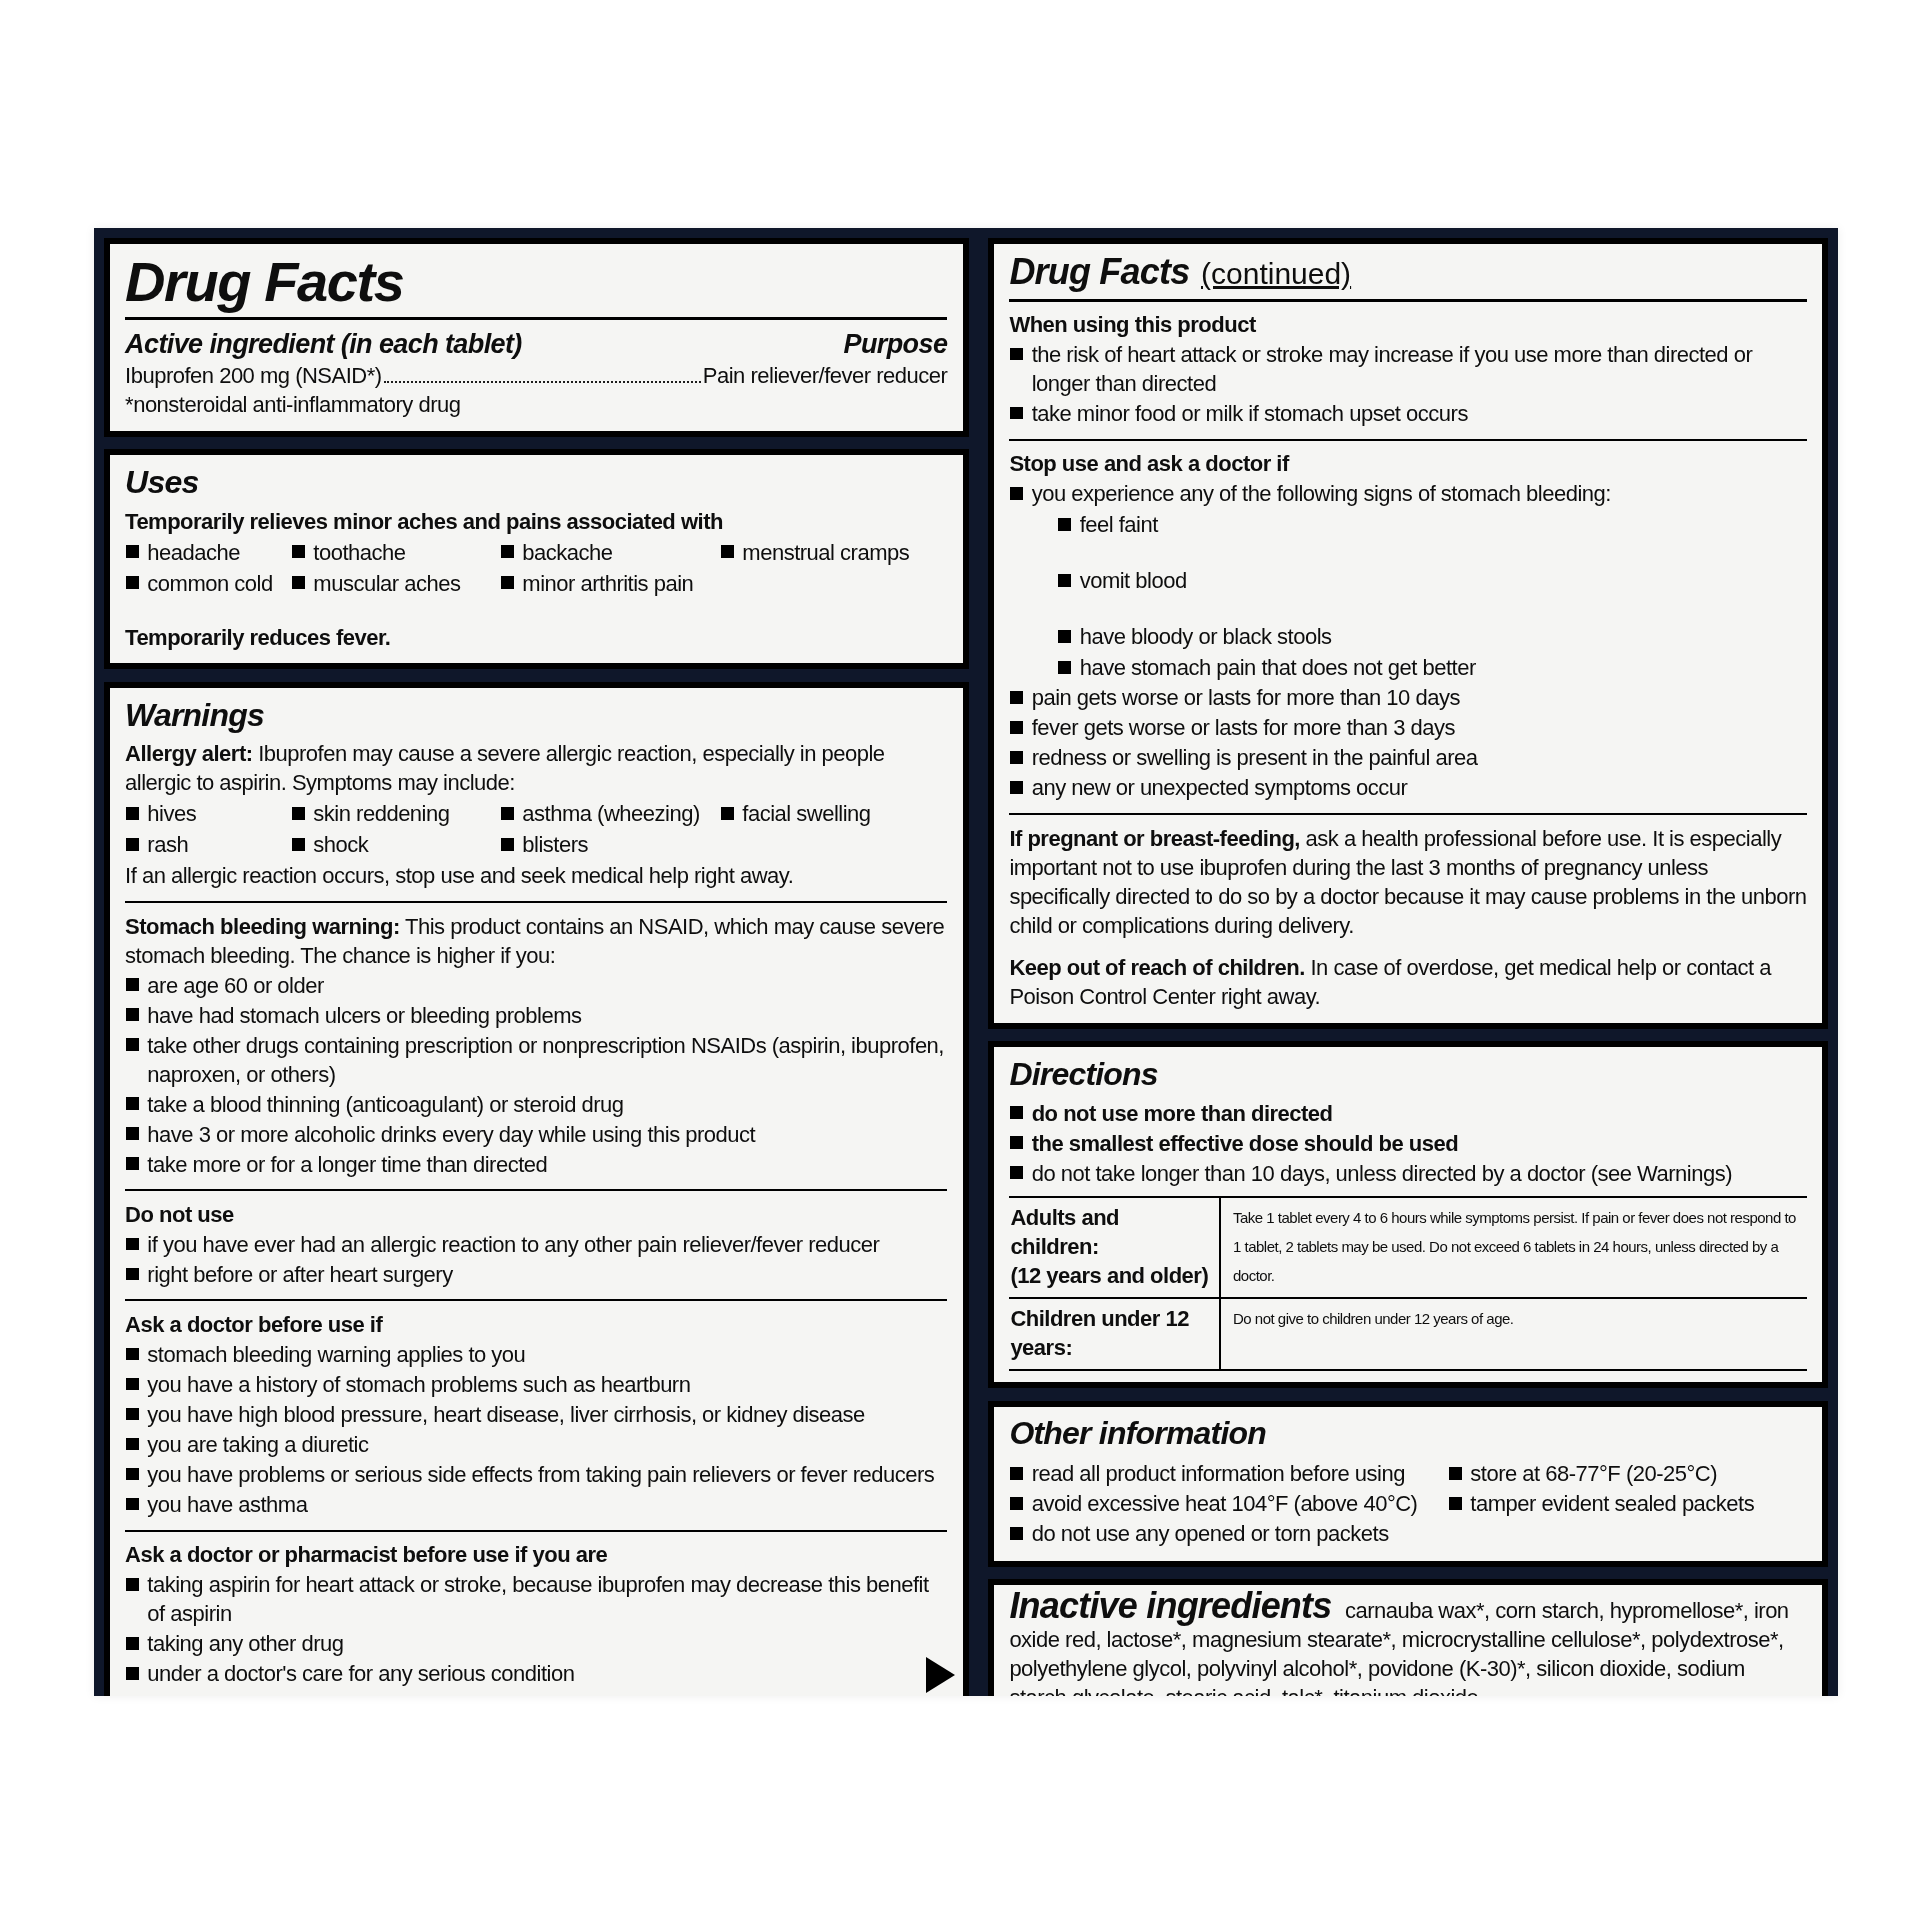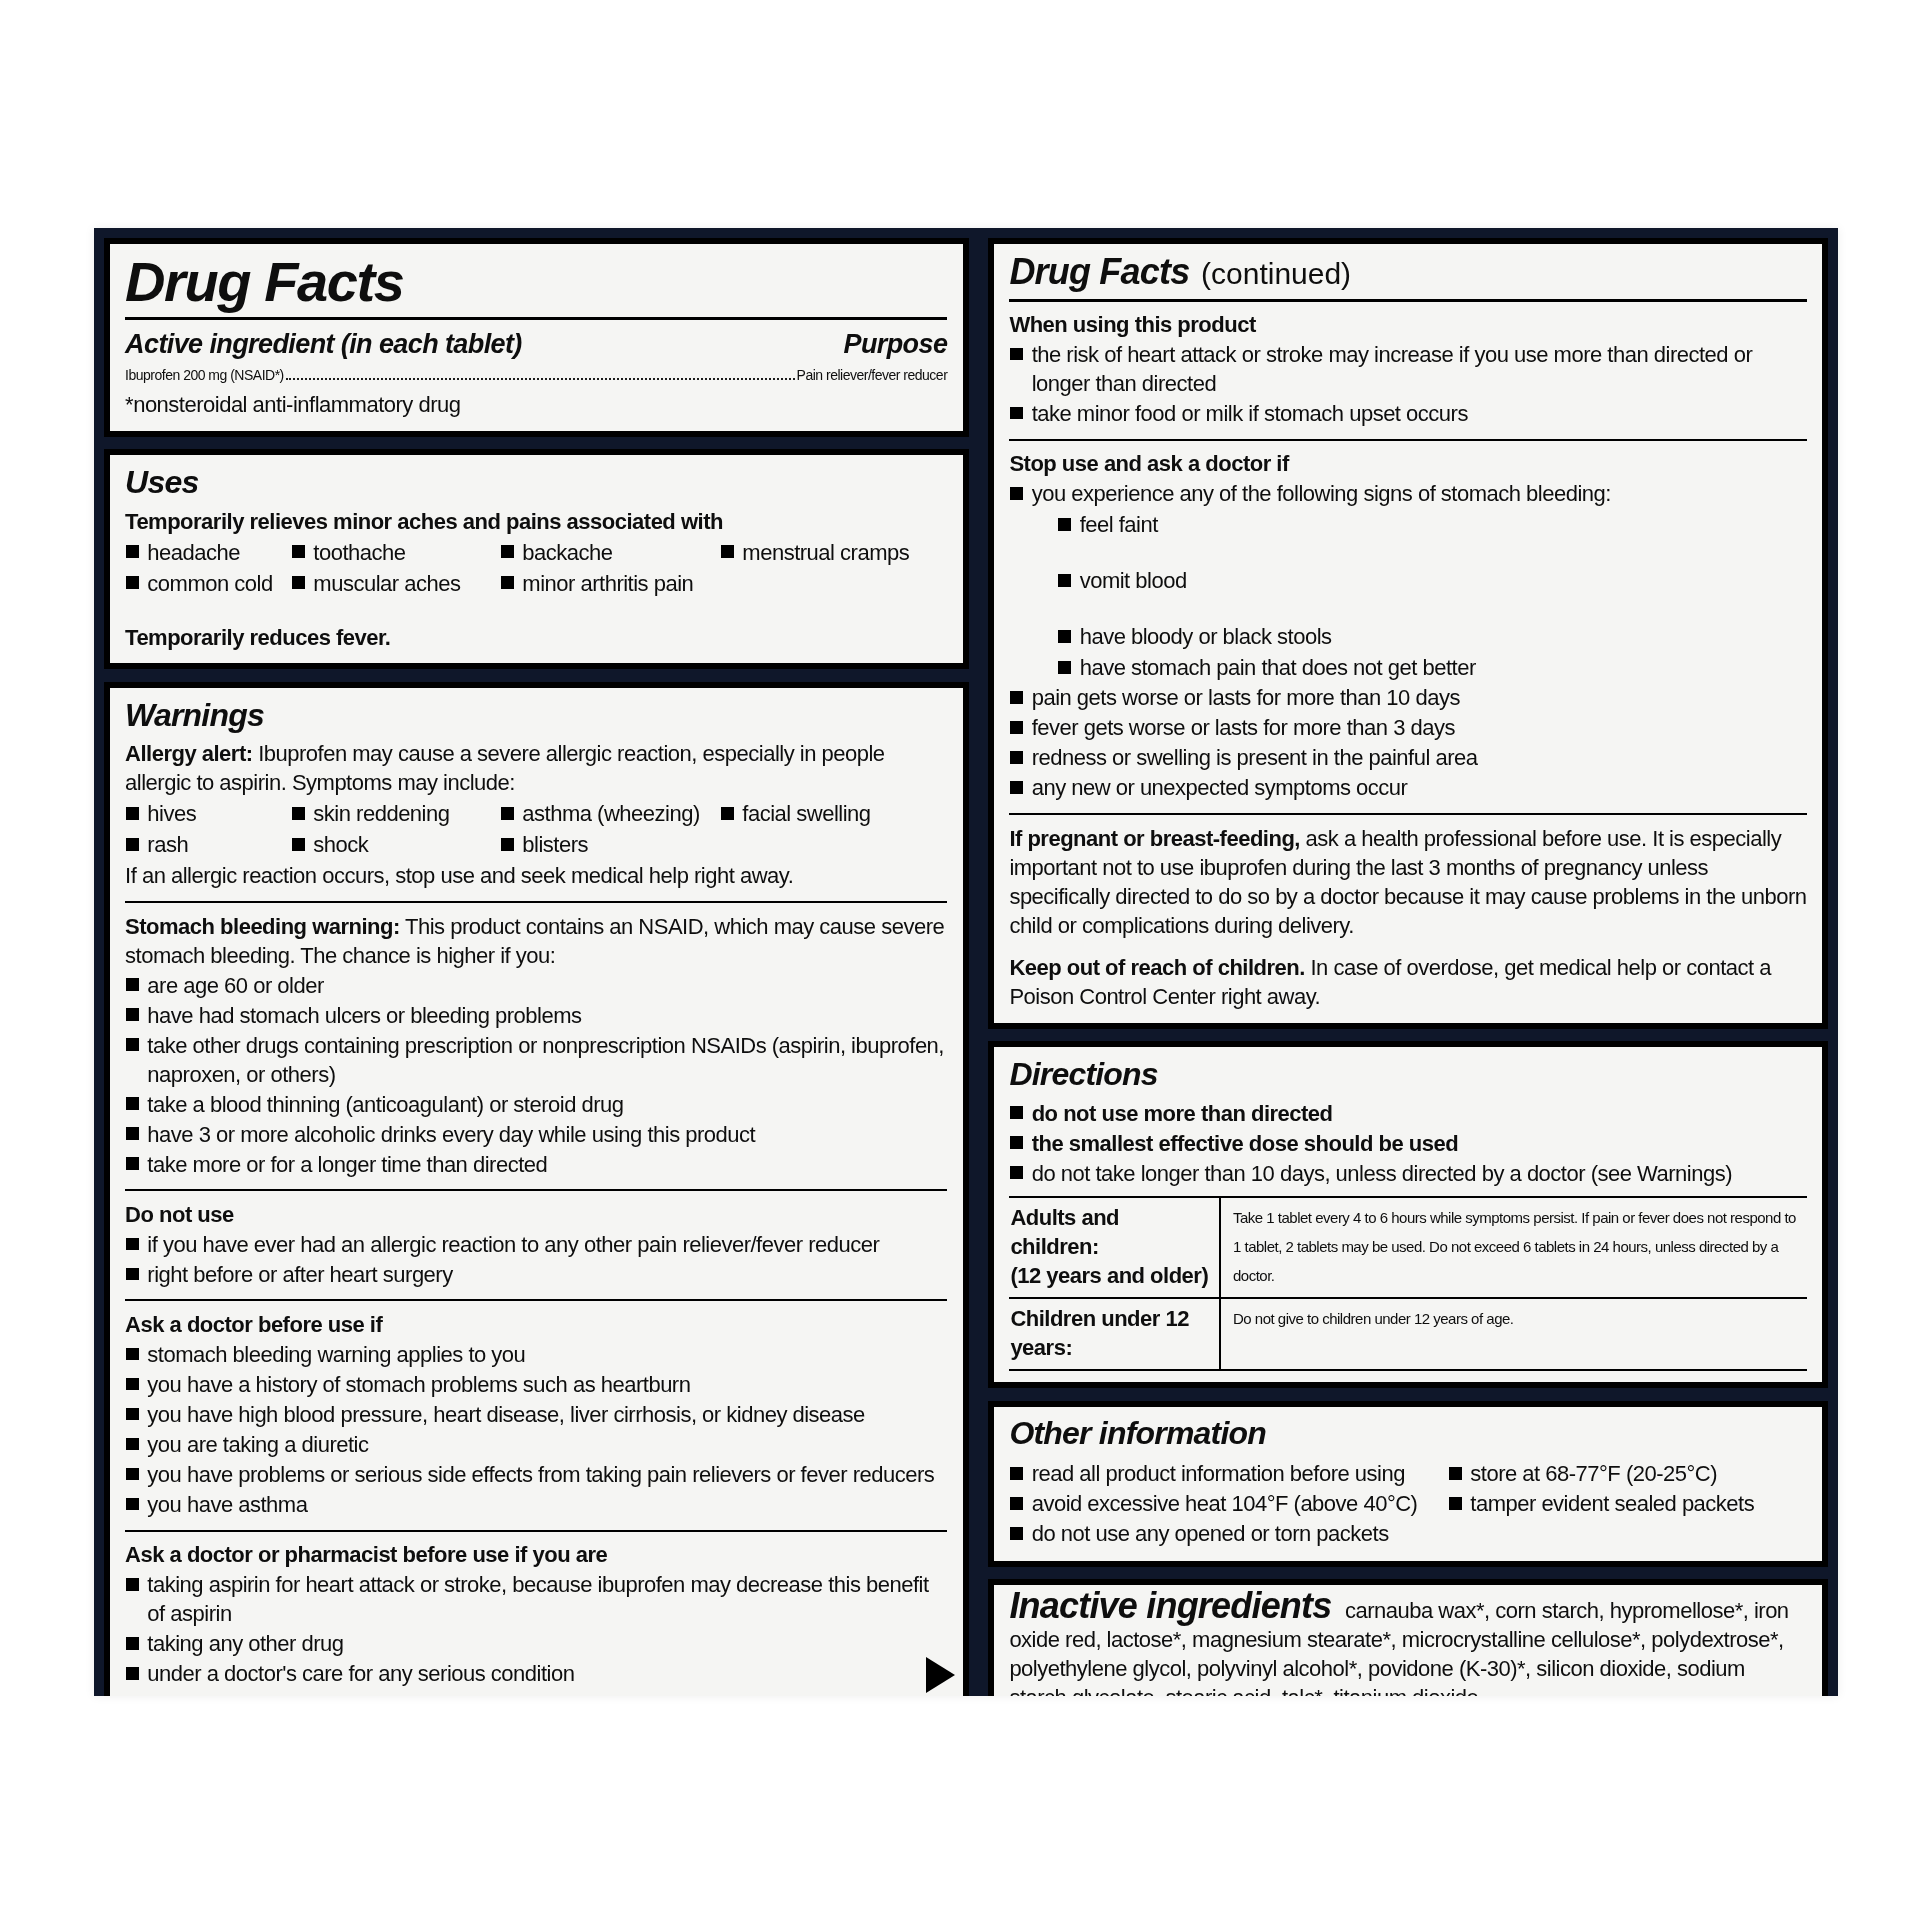--- a/index.html
+++ b/index.html
@@ -34,26 +34,26 @@
   .thinrule{border-top:2.9px solid #000;margin:10.6px 0 8.7px 0;}
   
   .li{display:flex;align-items:flex-start;margin:1px 0;}
   .sq{flex:none;width:12.6px;height:12.6px;background:#000;margin:7.7px 8.7px 0 1px;}
   .grid4{display:grid;grid-template-columns:166px 209px 220px 1fr;margin:1px 0;}
   .grid4 .li{margin:1px 0;}
   .subrow{display:flex;gap:25px;margin-left:48px;flex-direction:column;}
   .subitem-wrap{margin-left:48px;}
   
   .ai-row{display:flex;justify-content:space-between;align-items:baseline;}
-  .leadrow{display:flex;align-items:baseline;font-size:14px;line-height:29px;letter-spacing:-0.5px;}
+  .leadrow{display:flex;align-items:baseline;font-size:22px;line-height:29px;letter-spacing:-0.5px;}
   .leader{flex:1;border-bottom:2.9px dotted #1c1c1c;margin:0 1.9px 5.8px 1.9px;}
   
   .rtitle{display:flex;align-items:baseline;gap:11.6px;margin:1.9px 0 3.9px 0;}
   .rt-main{font-size:36px;line-height:42px;font-weight:bold;font-style:italic;letter-spacing:-0.8px;}
-  .rt-suffix{font-size:30px;line-height:42px;}
+  .rt-suffix{font-size:30px;line-height:42px;text-decoration:underline;}
   
   .dtable{border-top:2.9px solid #000;border-bottom:2.9px solid #000;margin-top:8.7px;}
   .drow{display:grid;grid-template-columns:212px 1fr;}
   .drow + .drow{border-top:2.9px solid #000;}
   .dc1{border-right:2.9px solid #000;padding:4.8px 7.7px 6.8px 1px;font-weight:bold;font-size:22px;line-height:29px;letter-spacing:-0.5px;}
   .dc2{padding:4.8px 1.9px 6.8px 11.6px;font-size:15px;line-height:29px;letter-spacing:-0.5px;}
   
   .oicols{display:flex;}
   .oicol1{width:55%;}
   .oicol2{flex:1;}

